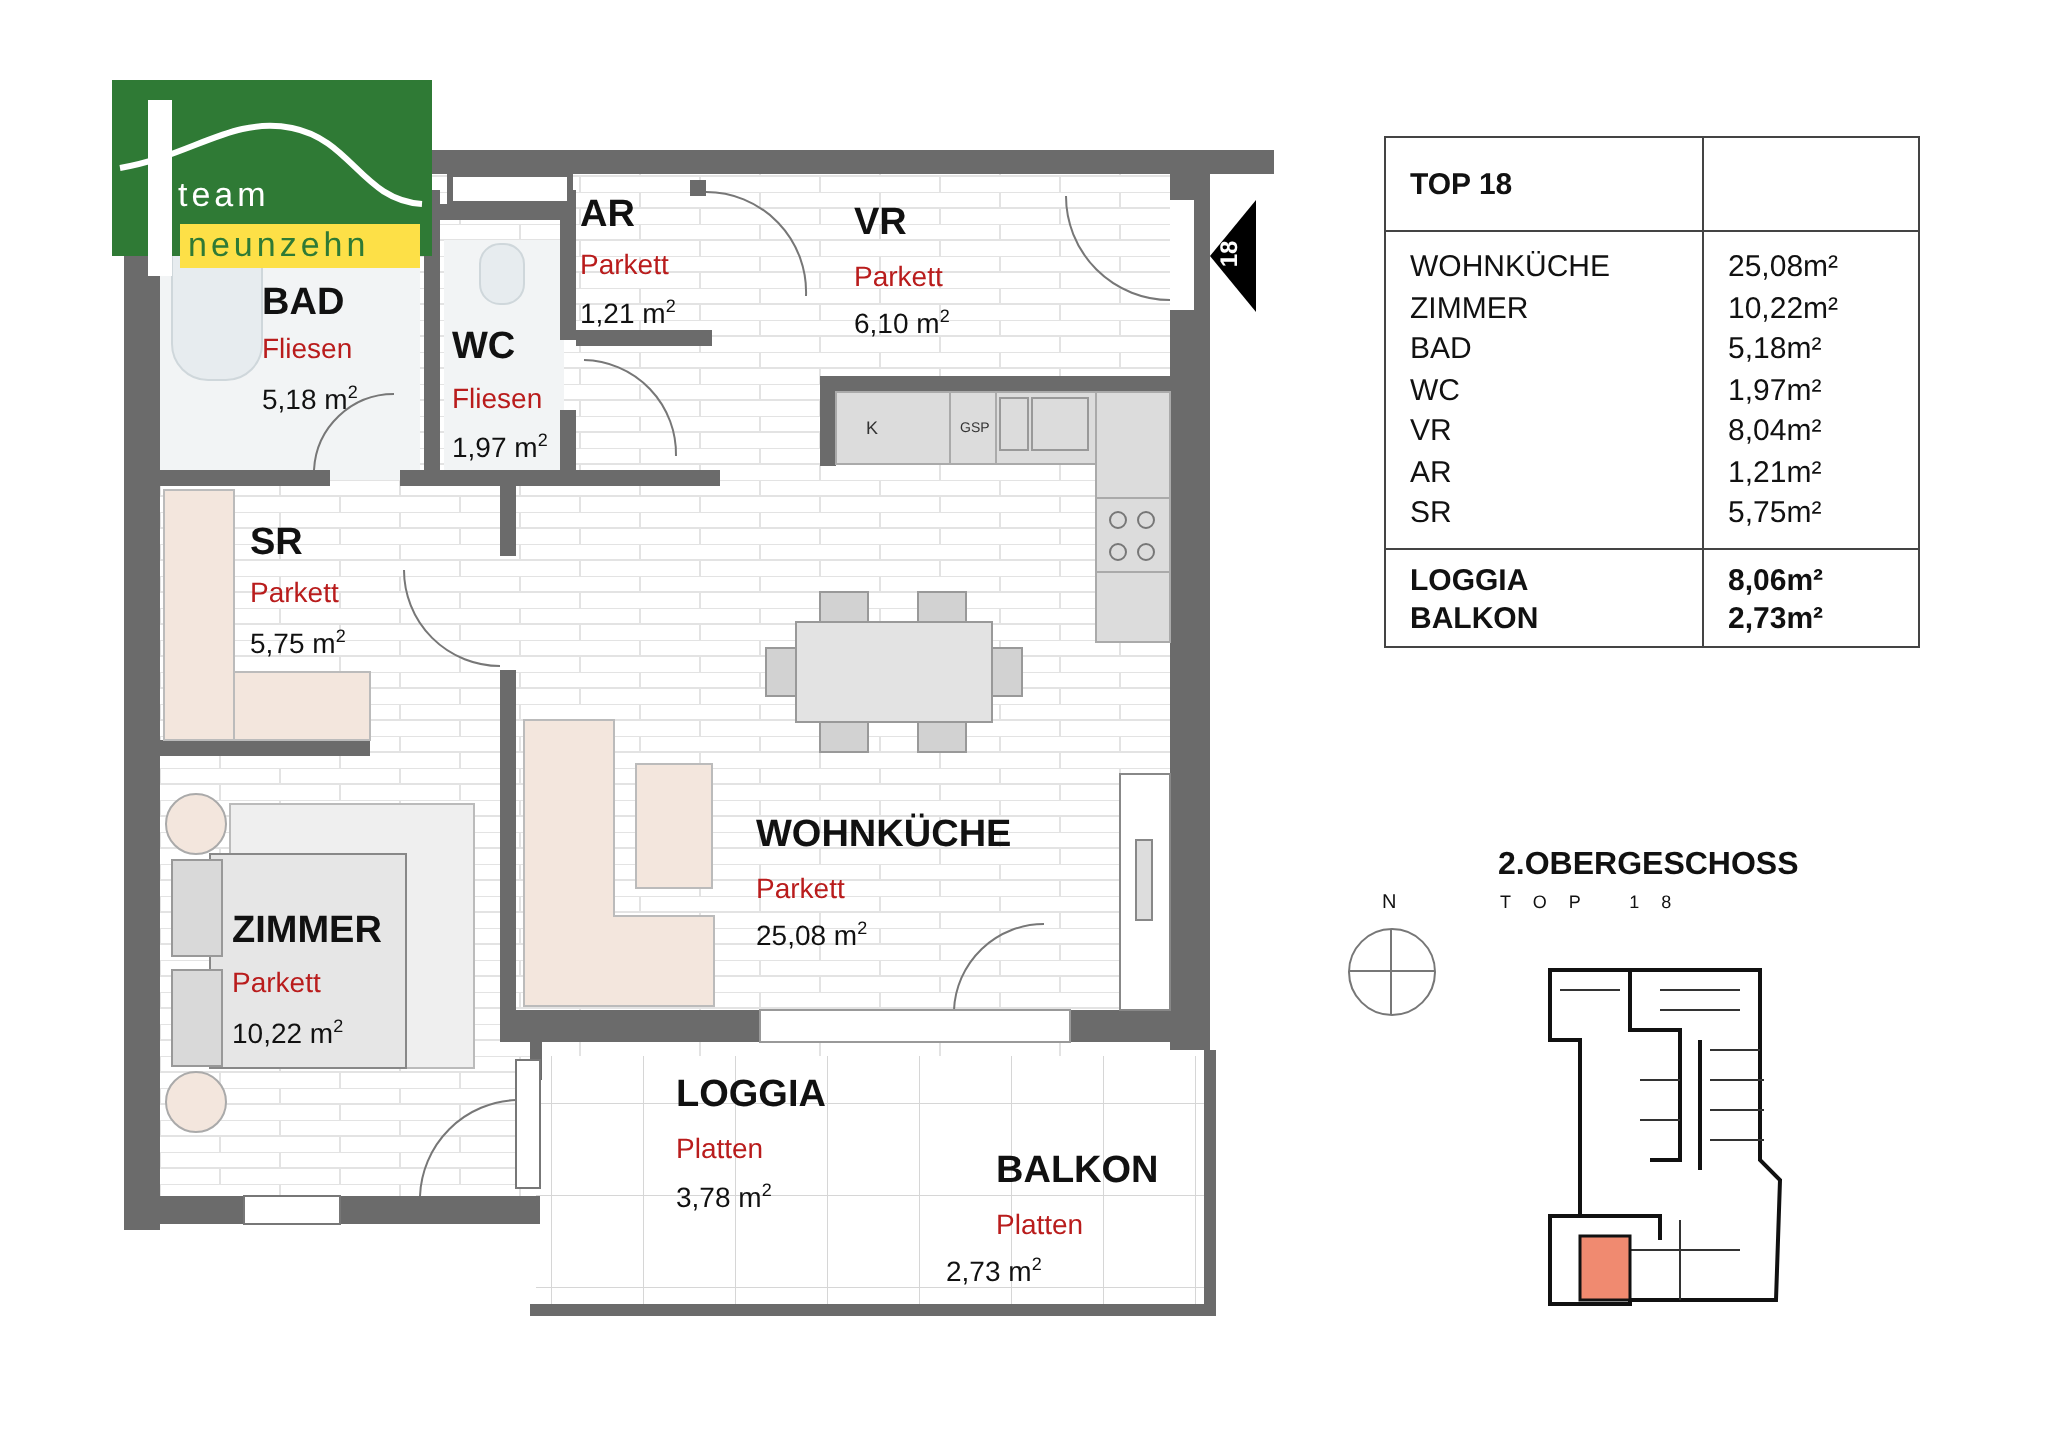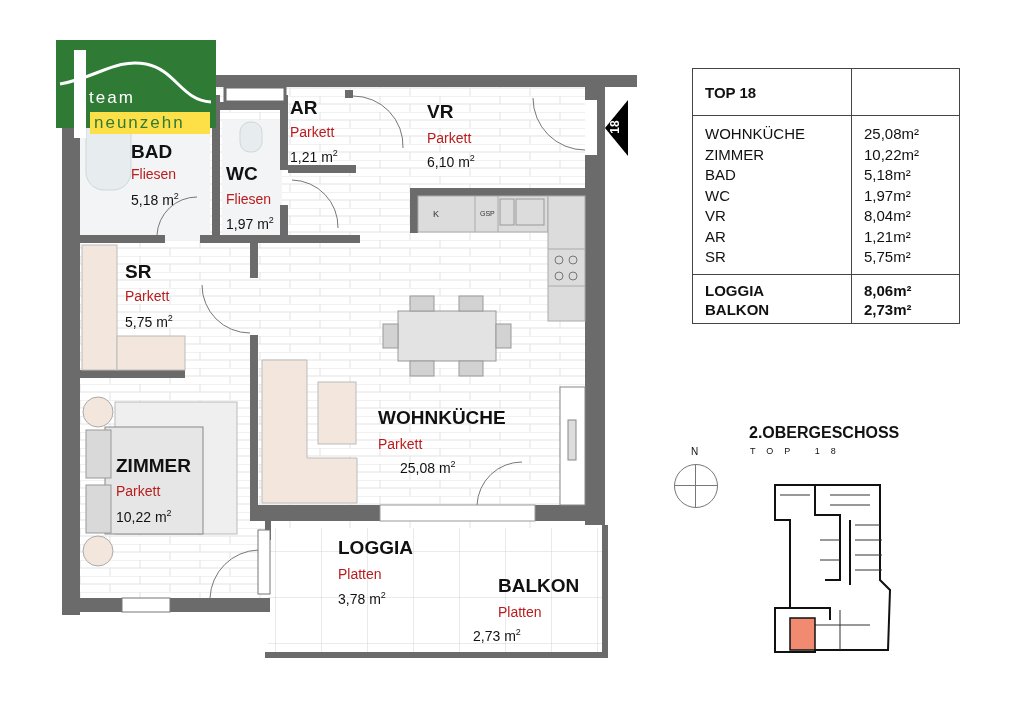--- a/index.html
+++ b/index.html
@@ -177,21 +177,21 @@
 <div class="label-title" style="left:125px;top:261px">SR</div>
 <div class="label-sub" style="left:125px;top:288px">Parkett</div>
 <div class="label-area" style="left:125px;top:313px"><span>5,75 m</span><sup>2</sup></div>
 
 <div class="label-title" style="left:116px;top:455px">ZIMMER</div>
 <div class="label-sub" style="left:116px;top:483px">Parkett</div>
 <div class="label-area" style="left:116px;top:508px"><span>10,22 m</span><sup>2</sup></div>
 
 <div class="label-title" style="left:378px;top:407px">WOHNKÜCHE</div>
 <div class="label-sub" style="left:378px;top:436px">Parkett</div>
-<div class="label-area" style="left:400px;top:459px"><span>25,08 m</span><sup>2</sup></div>
+<div class="label-area" style="left:378px;top:459px"><span>25,08 m</span><sup>2</sup></div>
 
 <div class="label-title" style="left:338px;top:537px">LOGGIA</div>
 <div class="label-sub" style="left:338px;top:566px">Platten</div>
 <div class="label-area" style="left:338px;top:590px"><span>3,78 m</span><sup>2</sup></div>
 
 <div class="label-title" style="left:498px;top:575px">BALKON</div>
 <div class="label-sub" style="left:498px;top:604px">Platten</div>
 <div class="label-area" style="left:473px;top:627px"><span>2,73 m</span><sup>2</sup></div>
 
 <table class="info-table">

